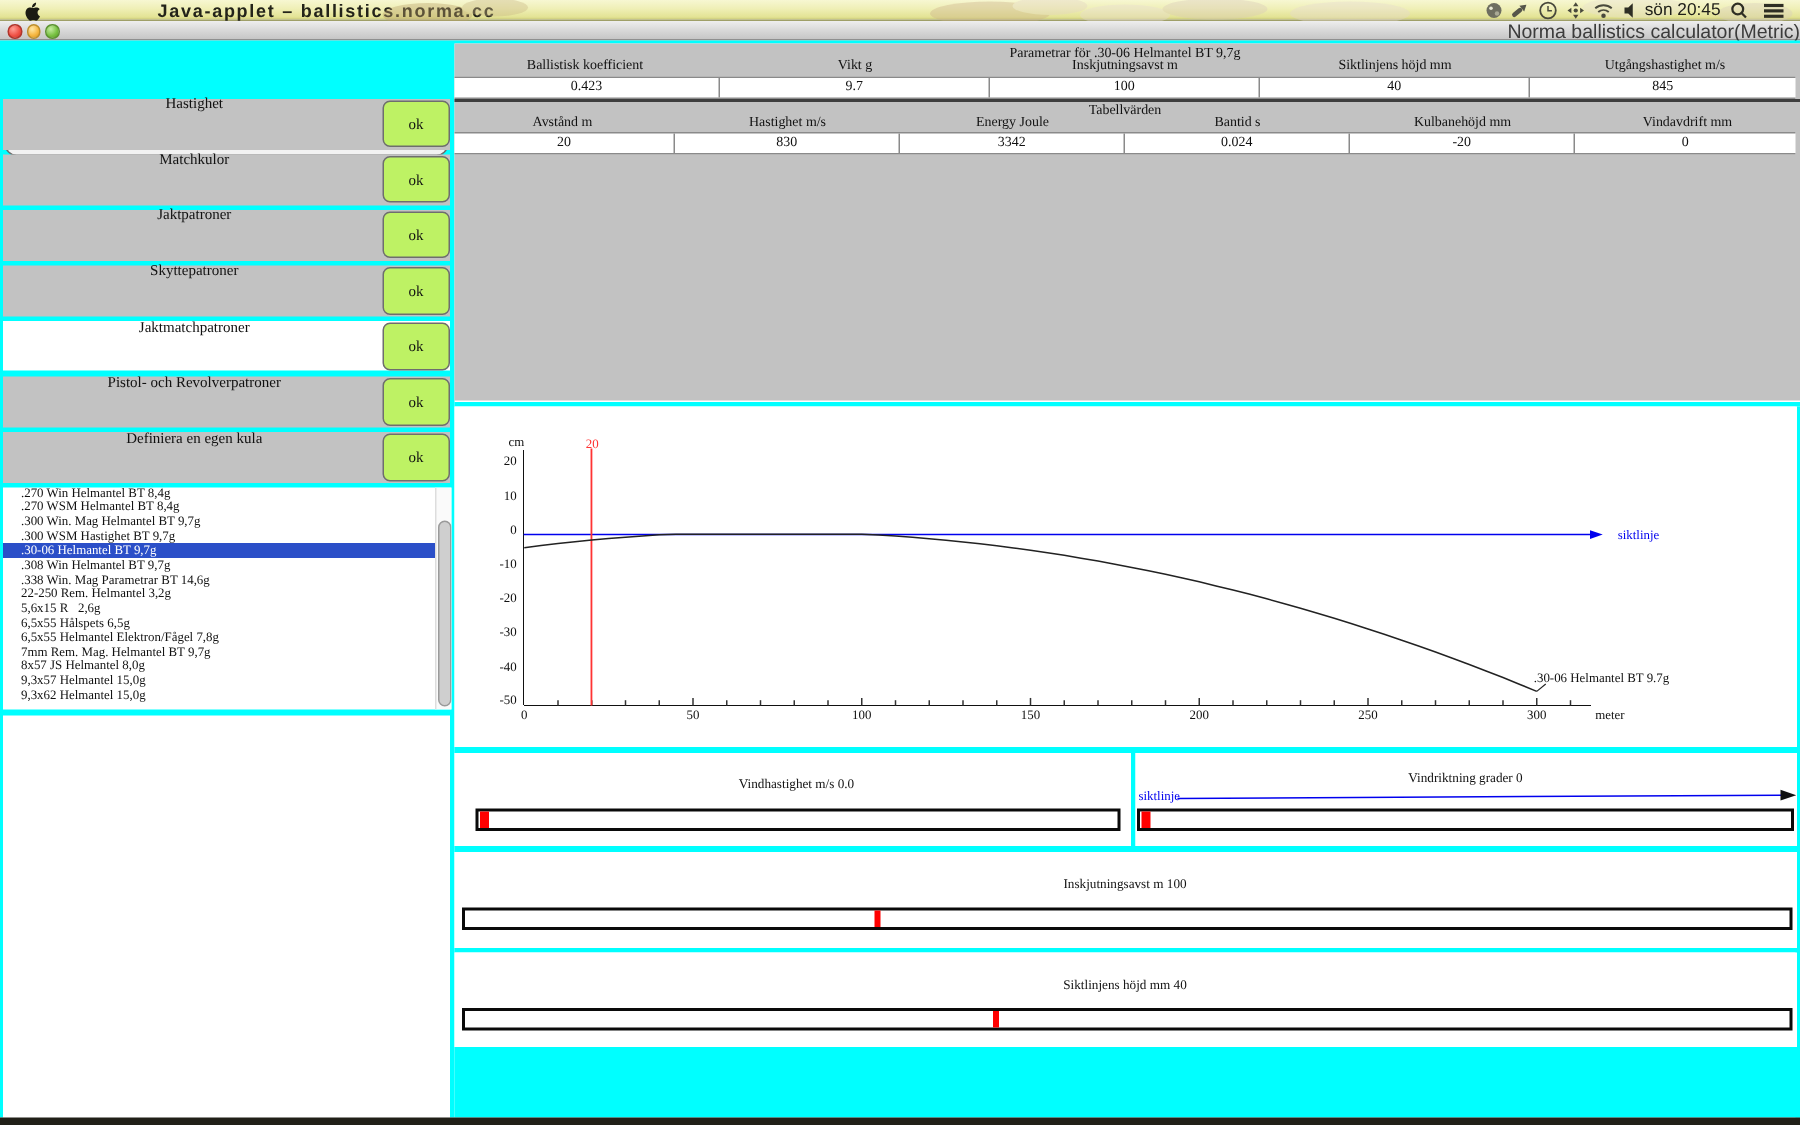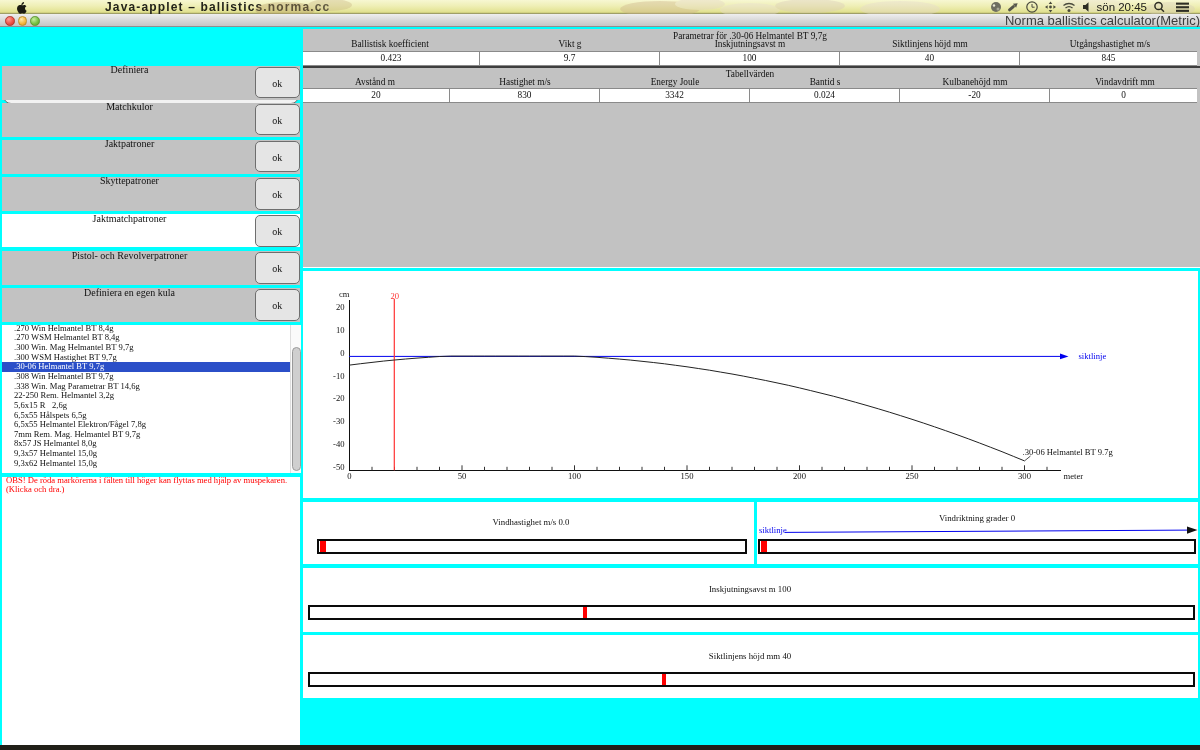--- a/index.html
+++ b/index.html
@@ -16,21 +16,21 @@
  background:linear-gradient(180deg,#eeeeee 0%,#d9d9d9 50%,#c6c6c6 100%);
  border-bottom:1px solid #8f8f8f;}
 #titlebar .tl{position:absolute;top:2.2px;width:7.6px;height:7.6px;border-radius:50%;}
 #wtitle{left:0;top:15.2px;width:1200px;text-align:right;font-size:13px;color:#3c3c3c;line-height:11px;}
 
 #applet{left:0;top:28px;width:1200px;height:717px;background:#fff;}
 .cy{background:#00ffff;}
 .gray{background:#c2c2c2;}
 .btn{position:absolute;background:#f2f2f2;border:1.5px solid #6e6e6e;border-radius:7px;box-sizing:border-box;}
 .rowlbl{position:absolute;left:0;width:255px;text-align:center;font-size:10px;line-height:11px;margin-top:-3px;}
-.okbtn{position:absolute;left:253px;width:44.5px;background:#e5e5e5;border:1.5px solid #6e6e6e;border-radius:5px;box-sizing:border-box;font-size:10px;text-align:center;}
+.okbtn{position:absolute;left:253px;width:44.5px;background:#bef264;border:1.5px solid #6e6e6e;border-radius:5px;box-sizing:border-box;font-size:10px;text-align:center;}
 .hdr{position:absolute;font-size:9.3px;line-height:11px;transform:translateX(-50%);white-space:nowrap;}
 .cell{position:absolute;top:0;height:100%;box-sizing:border-box;border-right:1px solid #8a8a8a;font-size:9.3px;text-align:center;}
 .wrow{position:absolute;left:303px;width:894px;height:13px;background:#fff;border-top:1px solid #8a8a8a;border-bottom:1px solid #8a8a8a;box-sizing:content-box;}
 .slider{position:absolute;background:#fff;border:2px solid #0a0a0a;box-sizing:border-box;}
 .redmark{position:absolute;background:#f00;}
 .plbl{position:absolute;font-size:8.8px;line-height:11px;transform:translateX(-50%);white-space:nowrap;}
 .li{height:9.66px;line-height:9.66px;font-size:8.6px;white-space:nowrap;padding-left:12px;}
 </style></head>
 <body>
 <div id="app">
@@ -113,21 +113,21 @@
 
 <div class="abs cy" style="left:299.5px;top:27.5px;width:3px;height:717px"></div>
 
 <div class="abs cy" style="left:1197.4px;top:271px;width:2.6px;height:474px"></div>
 
 <div class="abs cy" style="left:0;top:27.5px;width:302px;height:449px"></div>
 
 <div class="btn ctr" style="left:2.5px;top:28.8px;width:296px;height:32.2px;font-size:10px;line-height:31px;border-radius:8px;">Avsluta</div>
 
 <div class="abs gray" style="left:2px;top:65.8px;width:297.5px;height:34.2px">
-  <div class="rowlbl" style="top:1.5px">Definiera</div>
+  <div class="rowlbl" style="top:1.5px">Hastighet</div>
   <div class="okbtn" style="top:1px;height:31.6px;line-height:31px">ok</div>
 </div>
 <div class="abs gray" style="left:2px;top:102.85px;width:297.5px;height:34.2px">
   <div class="rowlbl" style="top:1.5px">Matchkulor</div>
   <div class="okbtn" style="top:1px;height:31.6px;line-height:31px">ok</div>
 </div>
 <div class="abs gray" style="left:2px;top:139.9px;width:297.5px;height:34.2px">
   <div class="rowlbl" style="top:1.5px">Jaktpatroner</div>
   <div class="okbtn" style="top:1px;height:31.6px;line-height:31px">ok</div>
 </div>
@@ -164,21 +164,20 @@
     <div class="li">7mm Rem. Mag. Helmantel BT 9,7g</div>
     <div class="li">8x57 JS Helmantel 8,0g</div>
     <div class="li">9,3x57 Helmantel 15,0g</div>
     <div class="li">9,3x62 Helmantel 15,0g</div>
   </div>
 
   <div style="position:absolute;right:0;top:0;width:10px;height:100%;background:#fafafa;border-left:1px solid #ddd"></div>
   <div style="position:absolute;right:0.5px;top:22px;width:9px;height:124px;background:#cfcfcf;border:1px solid #9a9a9a;border-radius:5px;box-sizing:border-box"></div>
 </div>
 
-<div class="abs" style="left:6px;top:475.8px;width:293px;font-size:8.6px;line-height:8.9px;color:#ff0000;white-space:nowrap">OBS! De röda markörerna i fälten till höger kan flyttas med hjälp av muspekaren.<br>(Klicka och dra.)</div>
 
 <div class="abs gray" style="left:302.5px;top:29.3px;width:897.5px;height:238.2px"></div>
 <div class="hdr" style="left:750px;top:31.0px">Parametrar för .30-06 Helmantel BT 9,7g</div>
 <div class="hdr" style="left:390px;top:39.2px">Ballistisk koefficient</div>
 <div class="hdr" style="left:570px;top:39.2px">Vikt g</div>
 <div class="hdr" style="left:750px;top:39.2px">Inskjutningsavst m</div>
 <div class="hdr" style="left:930px;top:39.2px">Siktlinjens höjd mm</div>
 <div class="hdr" style="left:1110px;top:39.2px">Utgångshastighet m/s</div>
 <div class="wrow" style="top:51.3px;line-height:13px">
   <div class="cell" style="left:0;width:177px">0.423</div>

